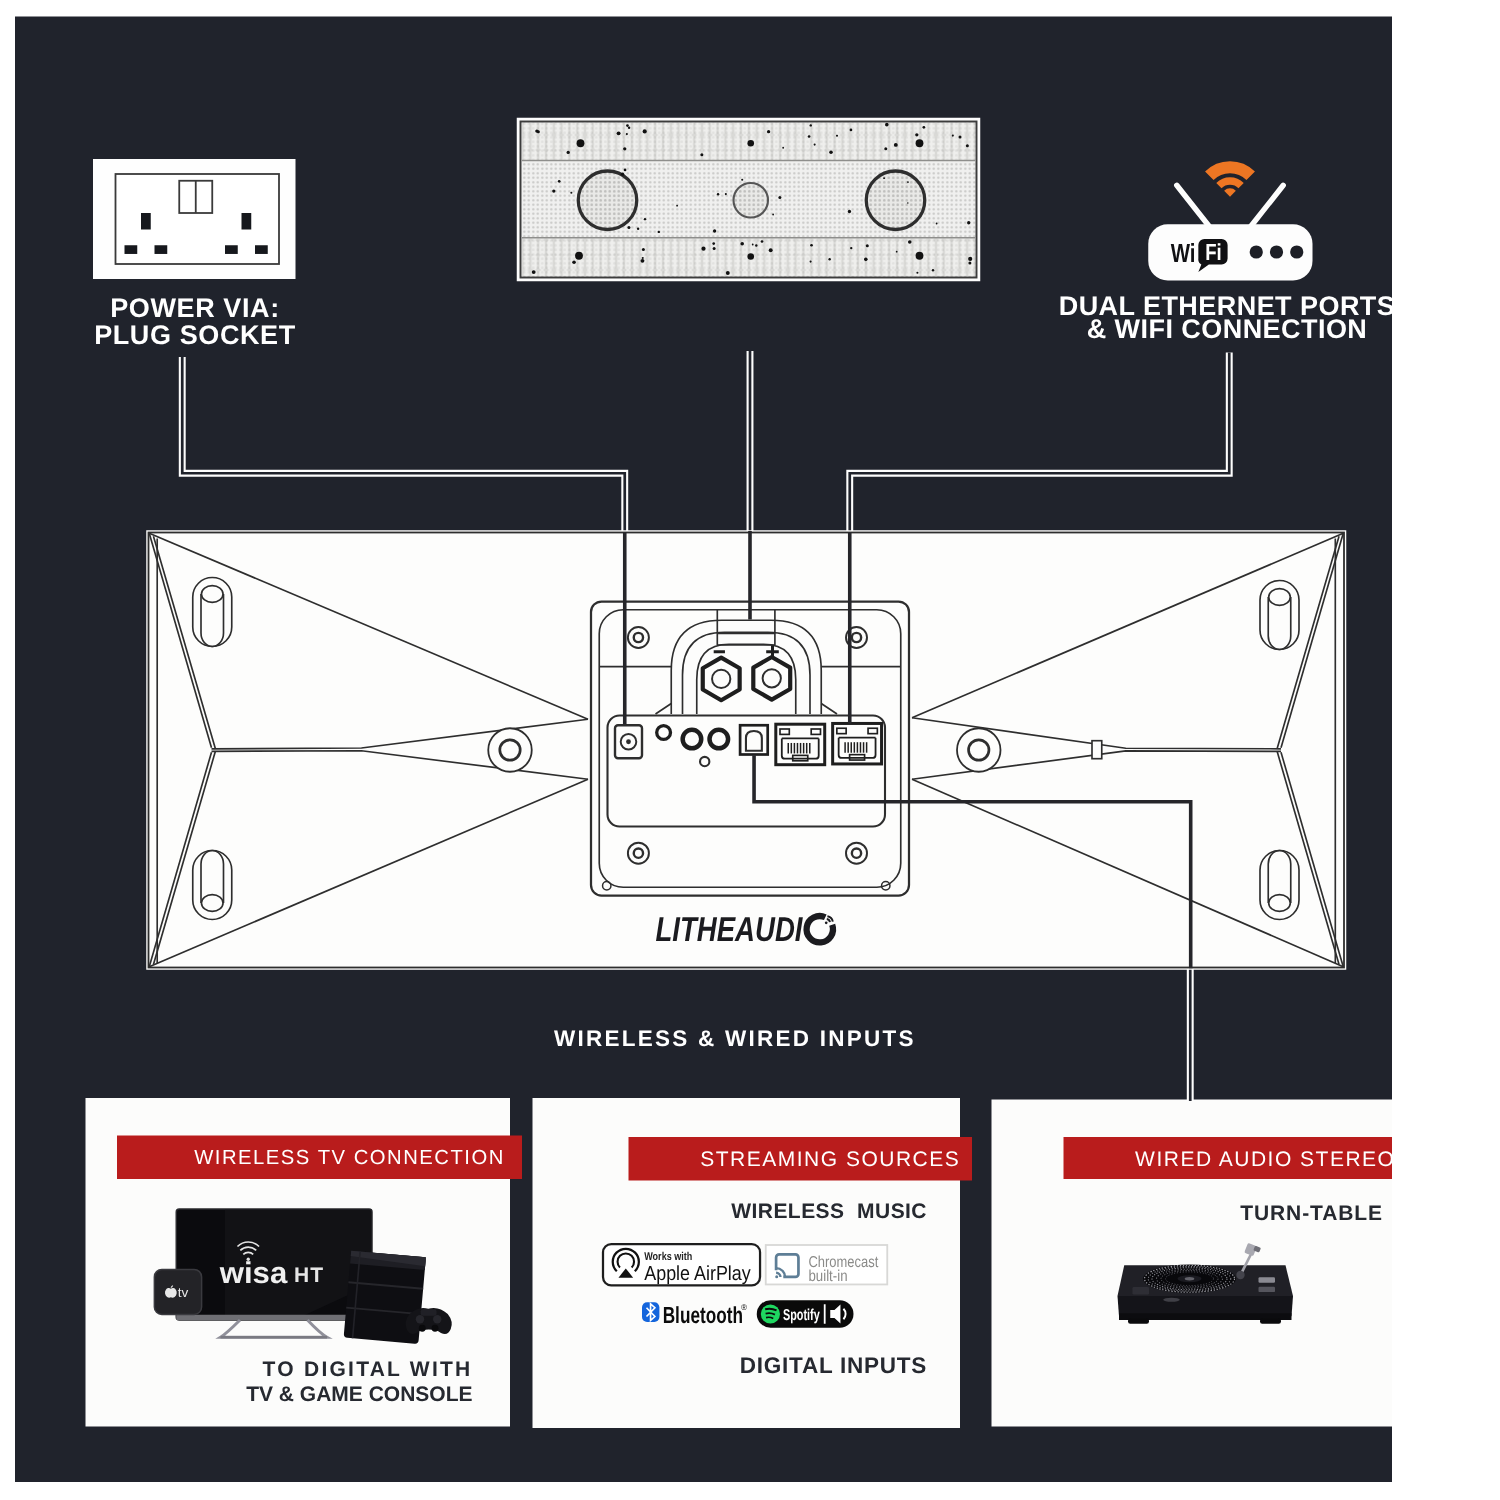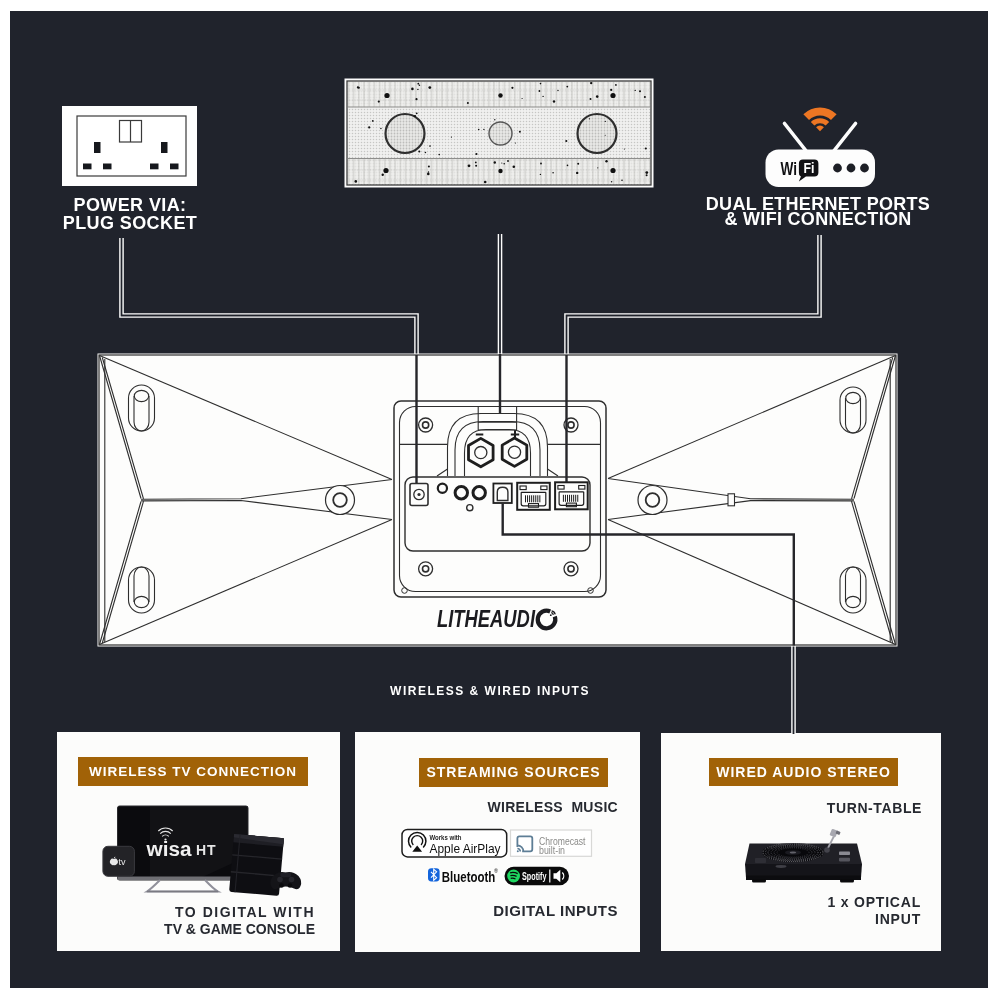--- a/index.html
+++ b/index.html
@@ -1,19 +1,19 @@
 <!DOCTYPE html>
 <html><head><meta charset="utf-8"><style>
 html,body{margin:0;padding:0;background:#fff;}
-#page{position:relative;width:1000px;height:1000px;overflow:hidden;font-family:"Liberation Sans",sans-serif;}
+#page{position:relative;width:928px;height:1000px;overflow:hidden;font-family:"Liberation Sans",sans-serif;}
 .bg{position:absolute;left:10px;top:11px;width:978px;height:977px;background:#20232c;}
 svg.art{position:absolute;left:0;top:0;}
 .lbl{position:absolute;color:#fff;font-weight:bold;text-align:center;}
 .dk{color:#262930;text-align:right;}
-.hdr{position:absolute;background:#a16207;color:#fff;font-weight:bold;text-align:center;}
+.hdr{position:absolute;background:#b91c1c;color:#fff;font-weight:normal;text-align:center;padding-left:40px;}
 .card{position:absolute;background:#fcfcfb;}
 </style></head><body>
 <div id="page">
 <div class="bg"></div>
 
 <div class="card" style="left:57px;top:732px;width:283px;height:219px;"></div>
 <div class="card" style="left:355px;top:732px;width:285px;height:220px;"></div>
 <div class="card" style="left:661px;top:733px;width:280px;height:218px;"></div>
 <svg class="art" width="1000" height="1000" viewBox="0 0 1000 1000">
       <defs>
@@ -381,21 +381,20 @@
         <rect x="836" y="831" width="4.2" height="3.4" rx="0.8" fill="#6e6e76" transform="rotate(22 838 832.7)"></rect>
         <circle cx="827" cy="850" r="2.8" fill="#44444c"></circle>
         <rect x="839" y="851.5" width="11" height="3.6" rx="0.8" fill="#8a8a92"></rect>
         <rect x="839" y="857.8" width="11" height="3.6" rx="0.8" fill="#55555d"></rect>
         <rect x="755" y="858" width="11" height="5" rx="0.8" fill="#2e2e35"></rect>
         <ellipse cx="781" cy="866.5" rx="5.5" ry="1.4" fill="#3f3f46"></ellipse>
       </g>
     </svg>
 <div class="lbl" style="left:30px;top:195.5px;width:200px;font-size:18px;line-height:18px;letter-spacing:0.4px;">POWER VIA:<br>PLUG SOCKET</div>
 <div class="lbl" style="left:698px;top:196.5px;width:240px;font-size:18px;line-height:15.5px;letter-spacing:0.3px;">DUAL ETHERNET PORTS<br>&amp; WIFI CONNECTION</div>
-<div class="lbl" style="left:290px;top:684px;width:400px;font-size:12px;letter-spacing:1.5px;">WIRELESS &amp; WIRED INPUTS</div>
+<div class="lbl" style="left:290px;top:684px;width:400px;font-size:15px;letter-spacing:1.5px;">WIRELESS &amp; WIRED INPUTS</div>
 <div class="hdr" style="left:78px;top:757px;width:230px;height:29px;line-height:29px;font-size:13.5px;letter-spacing:1px;">WIRELESS TV CONNECTION</div>
 <div class="hdr" style="left:403px;top:758px;width:189px;height:29px;line-height:29px;font-size:14px;letter-spacing:1px;margin-left:16px;">STREAMING SOURCES</div>
 <div class="hdr" style="left:709px;top:758px;width:189px;height:28px;line-height:28px;font-size:14px;letter-spacing:1px;">WIRED AUDIO STEREO</div>
 <div class="lbl dk" style="left:64px;top:904px;width:251px;font-size:14px;line-height:17.2px;"><span style="letter-spacing:1.5px;">TO DIGITAL WITH</span><br><span style="letter-spacing:0px;">TV &amp; GAME CONSOLE</span></div>
 <div class="lbl dk" style="left:377px;top:799px;width:241px;font-size:14px;letter-spacing:0.3px;">WIRELESS&nbsp; MUSIC</div>
 <div class="lbl dk" style="left:377px;top:902px;width:241px;font-size:15px;letter-spacing:0.5px;">DIGITAL INPUTS</div>
 <div class="lbl dk" style="left:682px;top:799.5px;width:240px;font-size:14px;letter-spacing:0.6px;">TURN-TABLE</div>
-<div class="lbl dk" style="left:681px;top:893.5px;width:240px;font-size:14px;line-height:17.5px;letter-spacing:0.8px;">1 x OPTICAL<br>INPUT</div>
 </div>
 </body></html>

